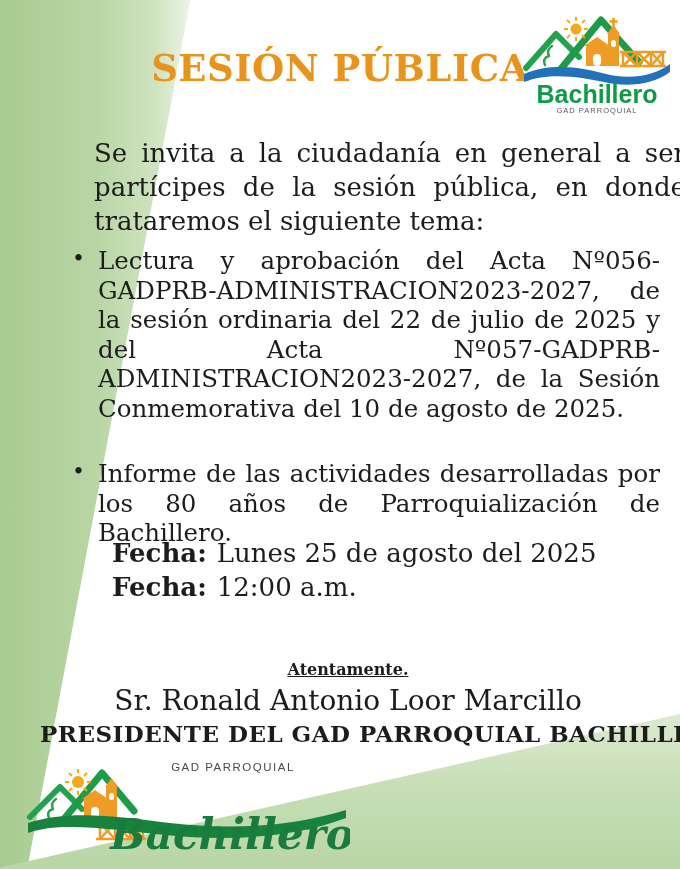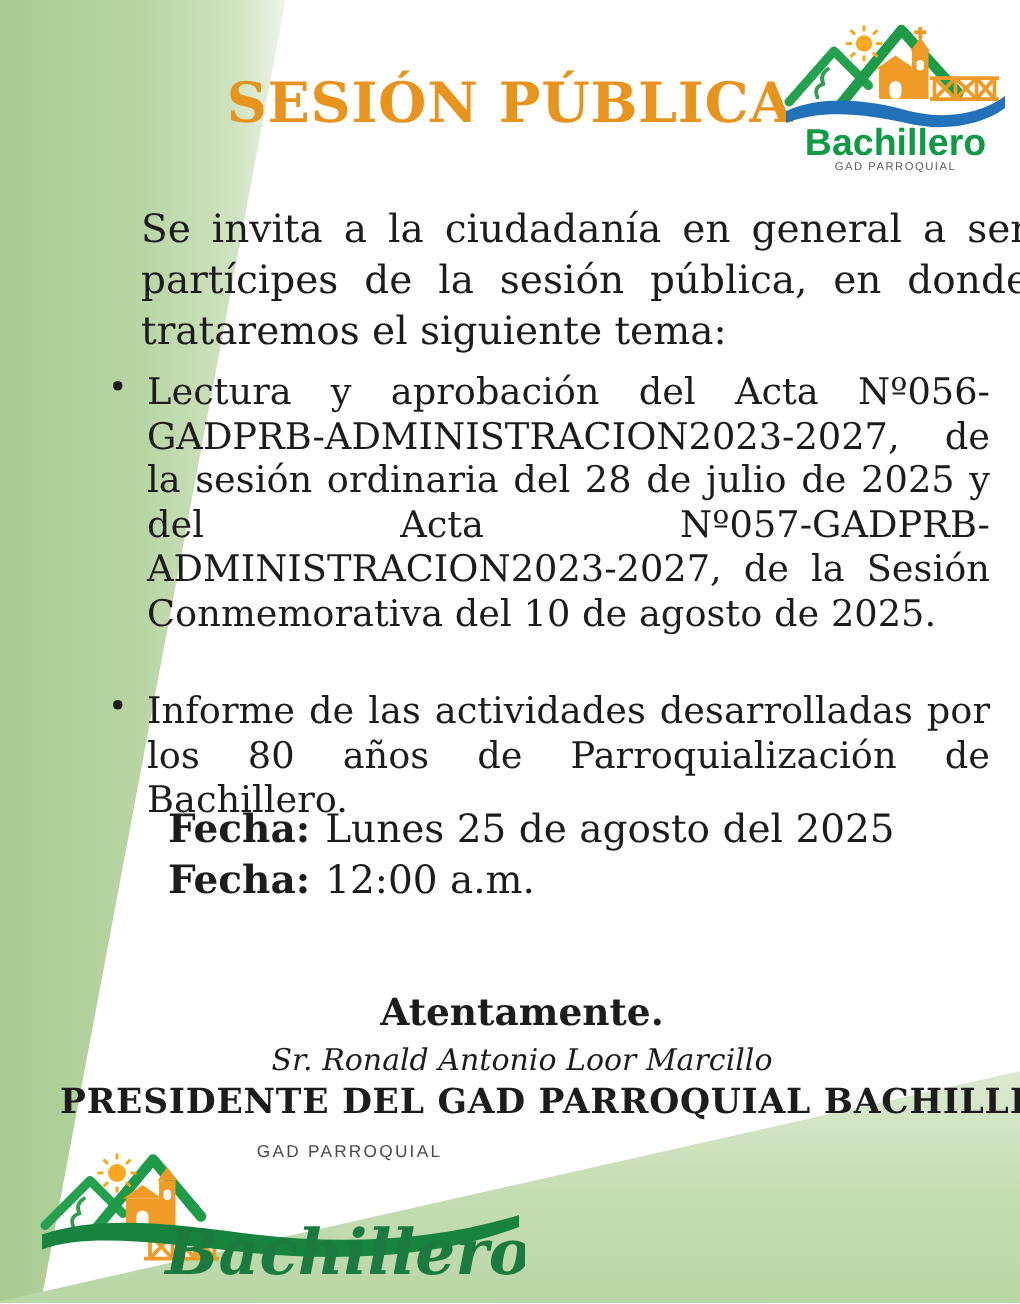--- a/index.html
+++ b/index.html
@@ -33,22 +33,22 @@
   .agenda li{position:relative;padding-left:30px;text-align:justify;margin-bottom:36px;}
   .agenda .marker{position:absolute;left:4px;top:-2px;font-size:22px;}
   .details{
     position:absolute;top:536px;left:68px;width:592px;
     font-size:26px;line-height:34px;margin-left:44px;
   }
   .detail-label{font-weight:bold;margin-right:10px;}
   .signature{
     position:absolute;top:660px;left:40px;width:616px;text-align:center;
   }
-  .closing{font-size:25px;font-weight:bold;}
-  .signer-name{font-size:20px;margin-top:5px;font-style:italic;}
+  .closing{font-size:16px;font-weight:bold;text-decoration:underline;}
+  .signer-name{font-size:28px;margin-top:5px;}
   .signer-title{font-size:23px;font-weight:bold;letter-spacing:.5px;margin-top:3px;white-space:nowrap;}
   .logo-top{position:absolute;top:4px;right:8px;width:150px;height:112px;}
   .logo-bottom{position:absolute;top:755px;left:20px;width:330px;height:112px;}
 </style>
 </head>
 <body>
 
 <div class="page">
 
   <div class="wedge-left"></div>
@@ -102,21 +102,21 @@
     <path fill="#2272b9" d="M2 70 C 30 58, 62 64, 84 70 C 108 76, 132 72, 148 60 L 148 68 C 132 80, 106 84, 82 78 C 58 73, 28 68, 2 78 Z"></path>
     <text x="75" y="99" text-anchor="middle" font-family="'Liberation Sans',sans-serif" font-weight="bold" font-size="25" fill="#0f9a46">Bachillero</text>
     <text x="75" y="109" text-anchor="middle" font-family="'Liberation Sans',sans-serif" font-size="7.5" letter-spacing="1" fill="#5a5a5a">GAD PARROQUIAL</text>
   </svg>
 
   <p class="intro">Se invita a la ciudadanía en general a ser partícipes de la sesión pública, en donde trataremos el siguiente tema:</p>
 
   <ul class="agenda">
     <li>
       <span class="marker">•</span>
-      <span>Lectura y aprobación del Acta Nº056-GADPRB-ADMINISTRACION2023-2027, de la sesión ordinaria del 28 de julio de 2025 y del Acta Nº057-GADPRB-ADMINISTRACION2023-2027, de la Sesión Conmemorativa del 10 de agosto de 2025.</span>
+      <span>Lectura y aprobación del Acta Nº056-GADPRB-ADMINISTRACION2023-2027, de la sesión ordinaria del 22 de julio de 2025 y del Acta Nº057-GADPRB-ADMINISTRACION2023-2027, de la Sesión Conmemorativa del 10 de agosto de 2025.</span>
     </li>
     <li>
       <span class="marker">•</span>
       <span>Informe de las actividades desarrolladas por los 80 años de Parroquialización de Bachillero.</span>
     </li>
   </ul>
 
   <div class="details">
     <div>
       <span class="detail-label">Fecha:</span><span>Lunes 25 de agosto del 2025</span>

